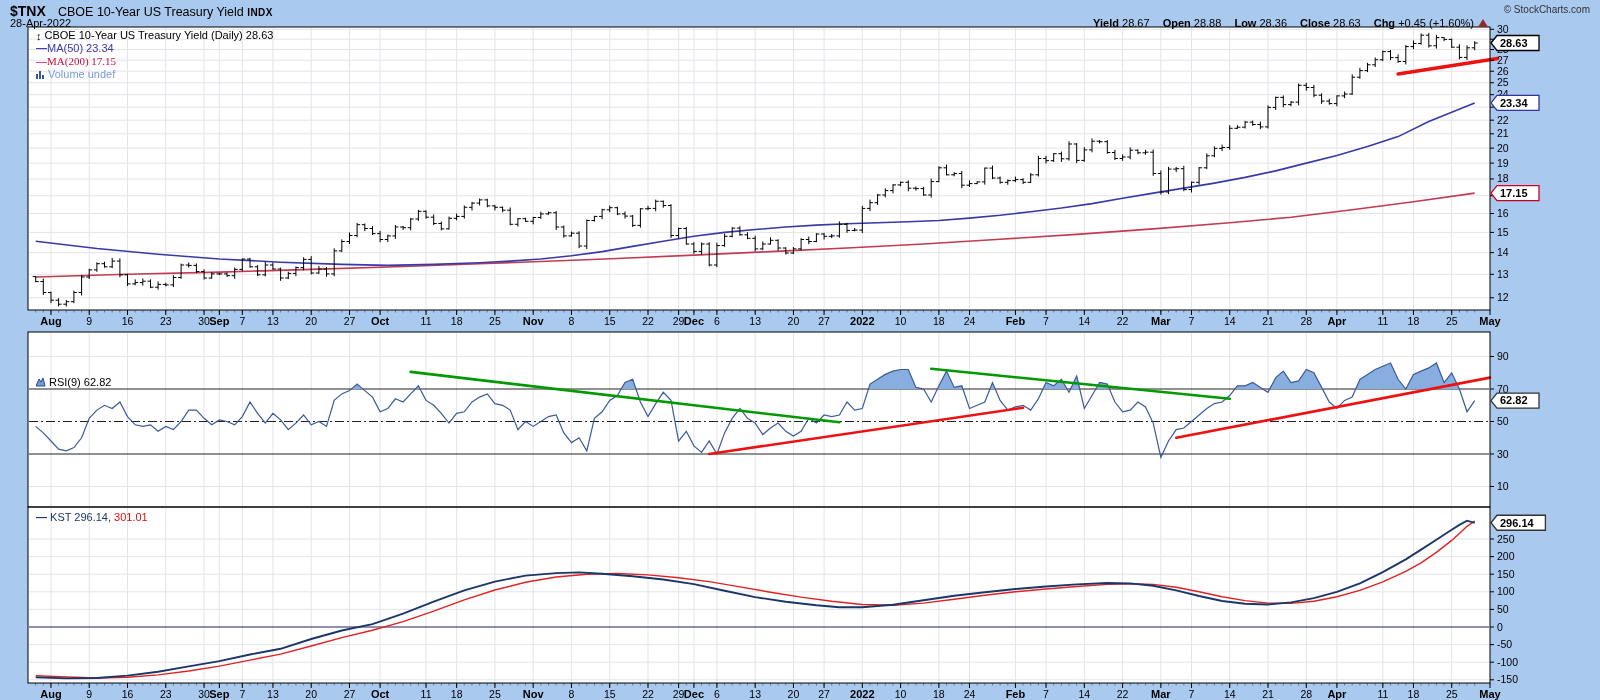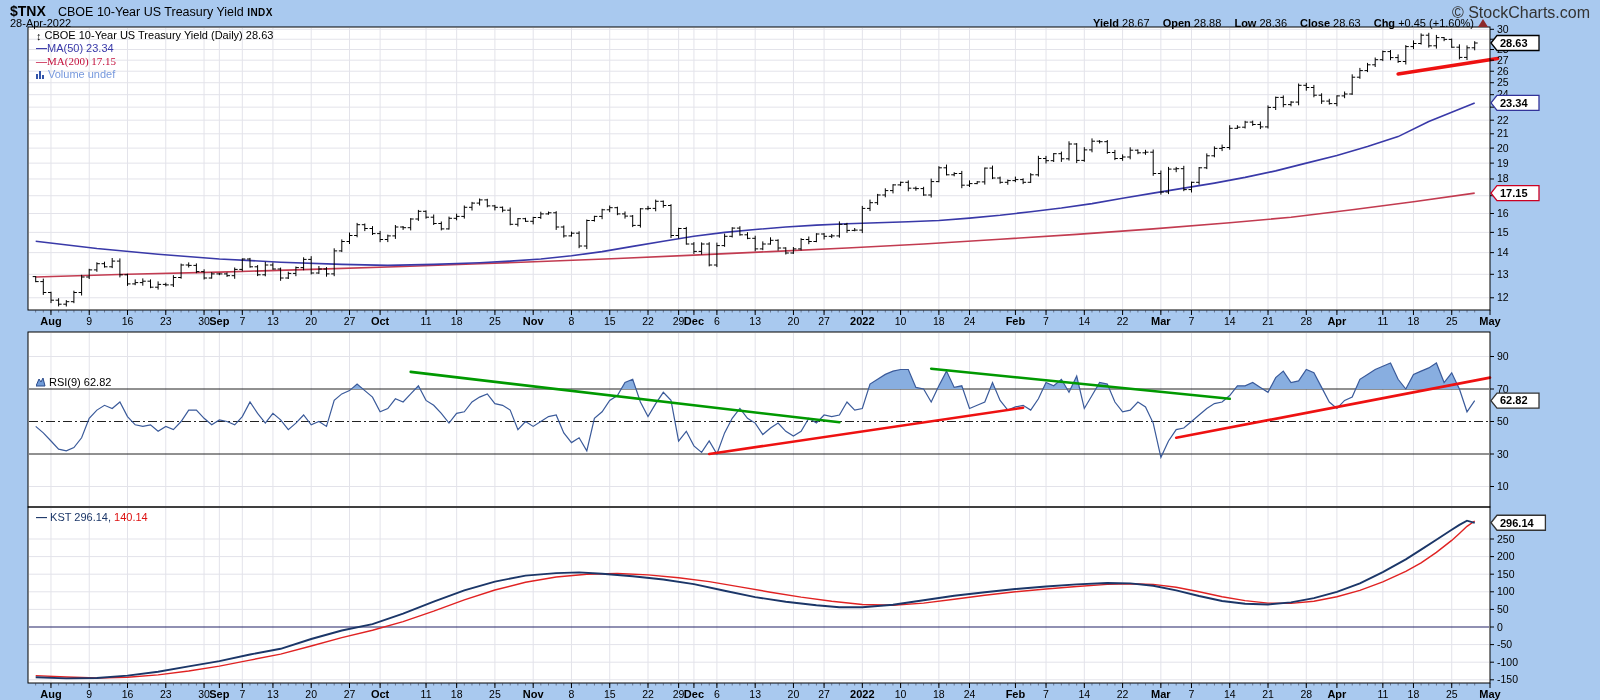--- a/index.html
+++ b/index.html
@@ -3,21 +3,21 @@
 <meta charset="utf-8">
 <style>
   html,body{margin:0;padding:0;background:#a9c9ef;width:1600px;height:700px;overflow:hidden;
     font-family:"Liberation Sans",sans-serif;-webkit-font-smoothing:antialiased;}
   #stage{position:relative;width:1600px;height:700px;background:#a9c9ef;}
   #chart-svg{position:absolute;left:0;top:0;}
   .hdr{position:absolute;white-space:nowrap;color:#000;text-align:right;}
   .sym{left:10px;top:3px;font-size:14px;font-weight:bold;}
   .nm{left:58px;top:5px;font-size:12.5px;}
   .exch{font-size:10px;font-weight:bold;letter-spacing:.4px;}
-  .copy{right:10px;top:4px;font-size:16px;color:#333;}
+  .copy{right:10px;top:4px;font-size:10px;color:#333;}
   .dt{left:10px;top:17px;font-size:11px;}
   .ohlcline{right:112px;top:17px;font-size:11px;}
   .ohlcline b{margin-left:10px;}
   .tri-up{display:inline-block;width:0;height:0;border-left:5px solid transparent;
     border-right:5px solid transparent;border-bottom:8px solid #8c2a2a;margin-left:4px;}
   .lg{position:absolute;font-size:11px;white-space:nowrap;color:#000;text-align:right;}
   .lg .dash{font-weight:bold;}
   .icon{display:inline-block;vertical-align:-1px;margin-right:3px;}
 </style>
 </head>
@@ -876,14 +876,14 @@
   <div class="lg" style="left:36px;top:68px;color:#7799dd;"><span class="icon"><svg width="9" height="9">
           <rect x="0" y="4" width="2" height="5" fill="#3355aa"></rect>
           <rect x="3" y="1" width="2" height="8" fill="#3355aa"></rect>
           <rect x="6" y="5" width="2" height="4" fill="#3355aa"></rect>
         </svg></span><span>Volume undef</span></div>
 
   <div class="lg" style="left:36px;top:336px;margin-top:40px;"><span class="icon"><svg width="10" height="10">
           <polygon points="0,9 3,2 5,5 7,1 9,9" fill="#6f9bd8" stroke="#2a4a8a" stroke-width="1"></polygon>
         </svg></span><span>RSI(9) 62.82</span></div>
 
-  <div class="lg" style="left:36px;top:511px;color:#1b3668;"><span class="dash">—&nbsp;</span><span>KST 296.14,</span><span style="color:#dd1111;"> 140.14</span></div>
+  <div class="lg" style="left:36px;top:511px;color:#1b3668;"><span class="dash">—&nbsp;</span><span>KST 296.14,</span><span style="color:#dd1111;"> 301.01</span></div>
 </div>
 
 </body></html>

